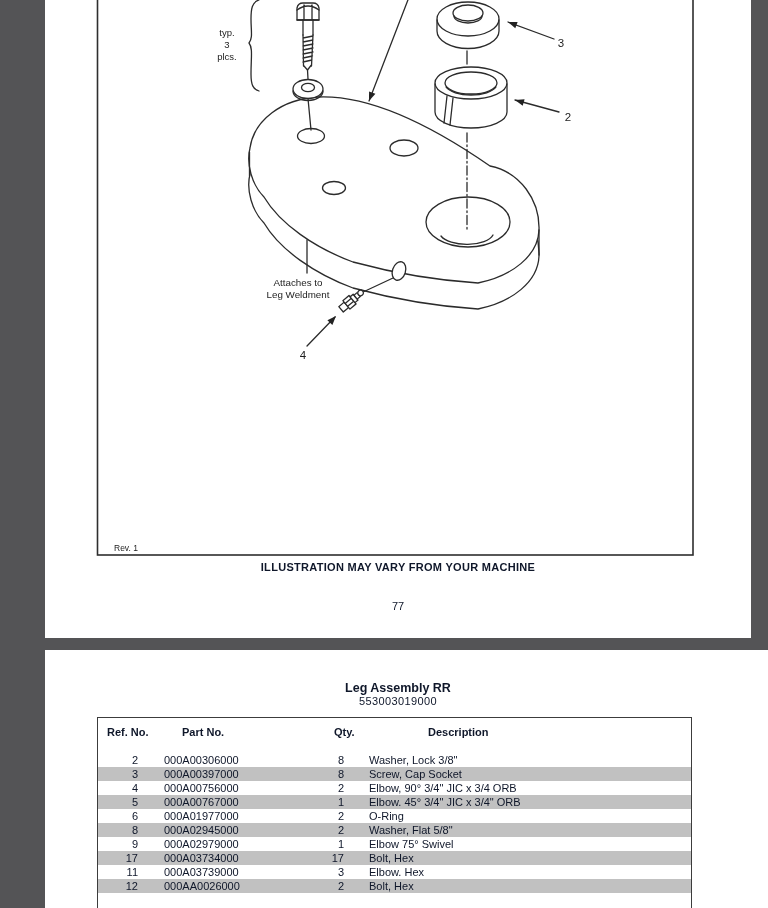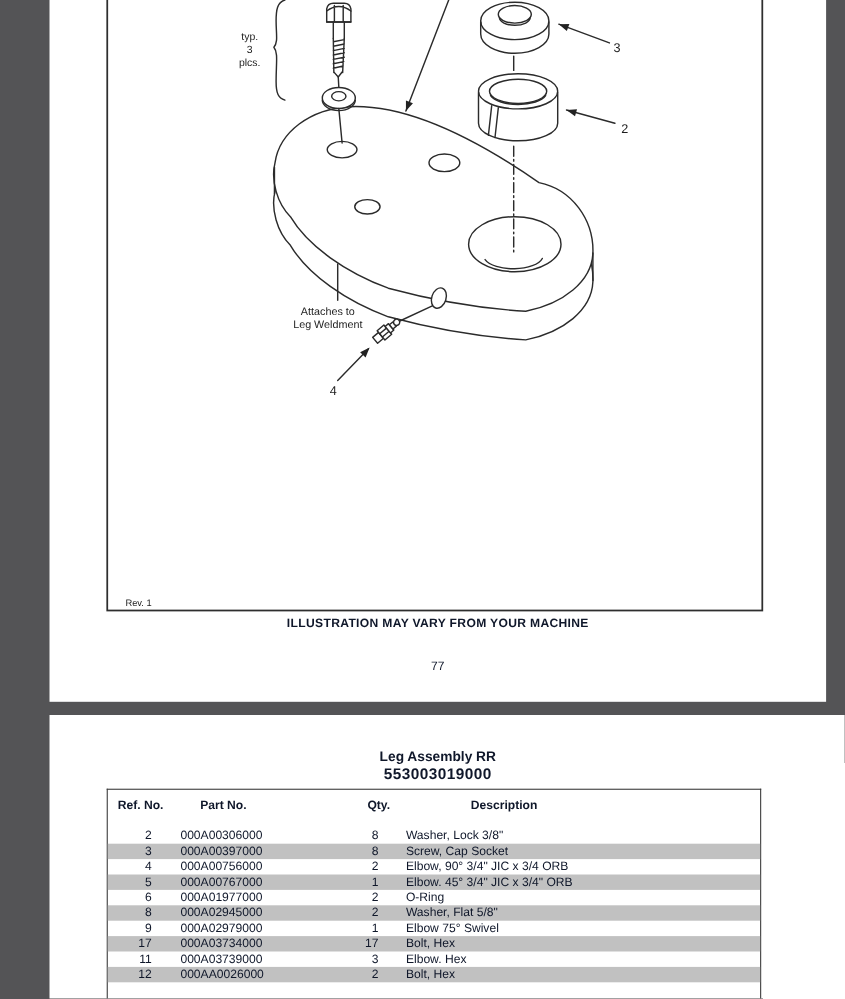--- a/index.html
+++ b/index.html
@@ -20,21 +20,21 @@
   #h-ref{left:9px;}  #h-part{left:84px;}  #h-qty{left:236px;}  #h-desc{left:330px;}
   #trows{position:absolute;top:35px;left:0;width:100%;}
   .trow{position:relative;height:14px;font-size:11px;line-height:14px;white-space:nowrap;}
   .trow:nth-child(even){background:#c1c1c1;}
   .c{position:absolute;top:0;}
   .c-ref{left:0;width:40px;text-align:right;}
   .c-part{left:66px;}
   .c-qty{left:206px;width:40px;text-align:right;}
   .c-desc{left:271px;}
   #t1{top:31px;font-size:12.5px;font-weight:bold;}
-  #t2{top:45px;font-size:14px;font-weight:bold;letter-spacing:.4px;}
+  #t2{top:45px;font-size:11px;font-weight:normal;letter-spacing:.4px;}
 </style>
 </head>
 <body>
 
 <div id="viewport">
 
   <div class="page" id="page1">
     <svg viewBox="45 0 706 638" width="706" height="638">
       <defs>
         <path id="arrh" d="M0,0 L-9,3.4 L-9,-3.4 Z" fill="#222"></path>

